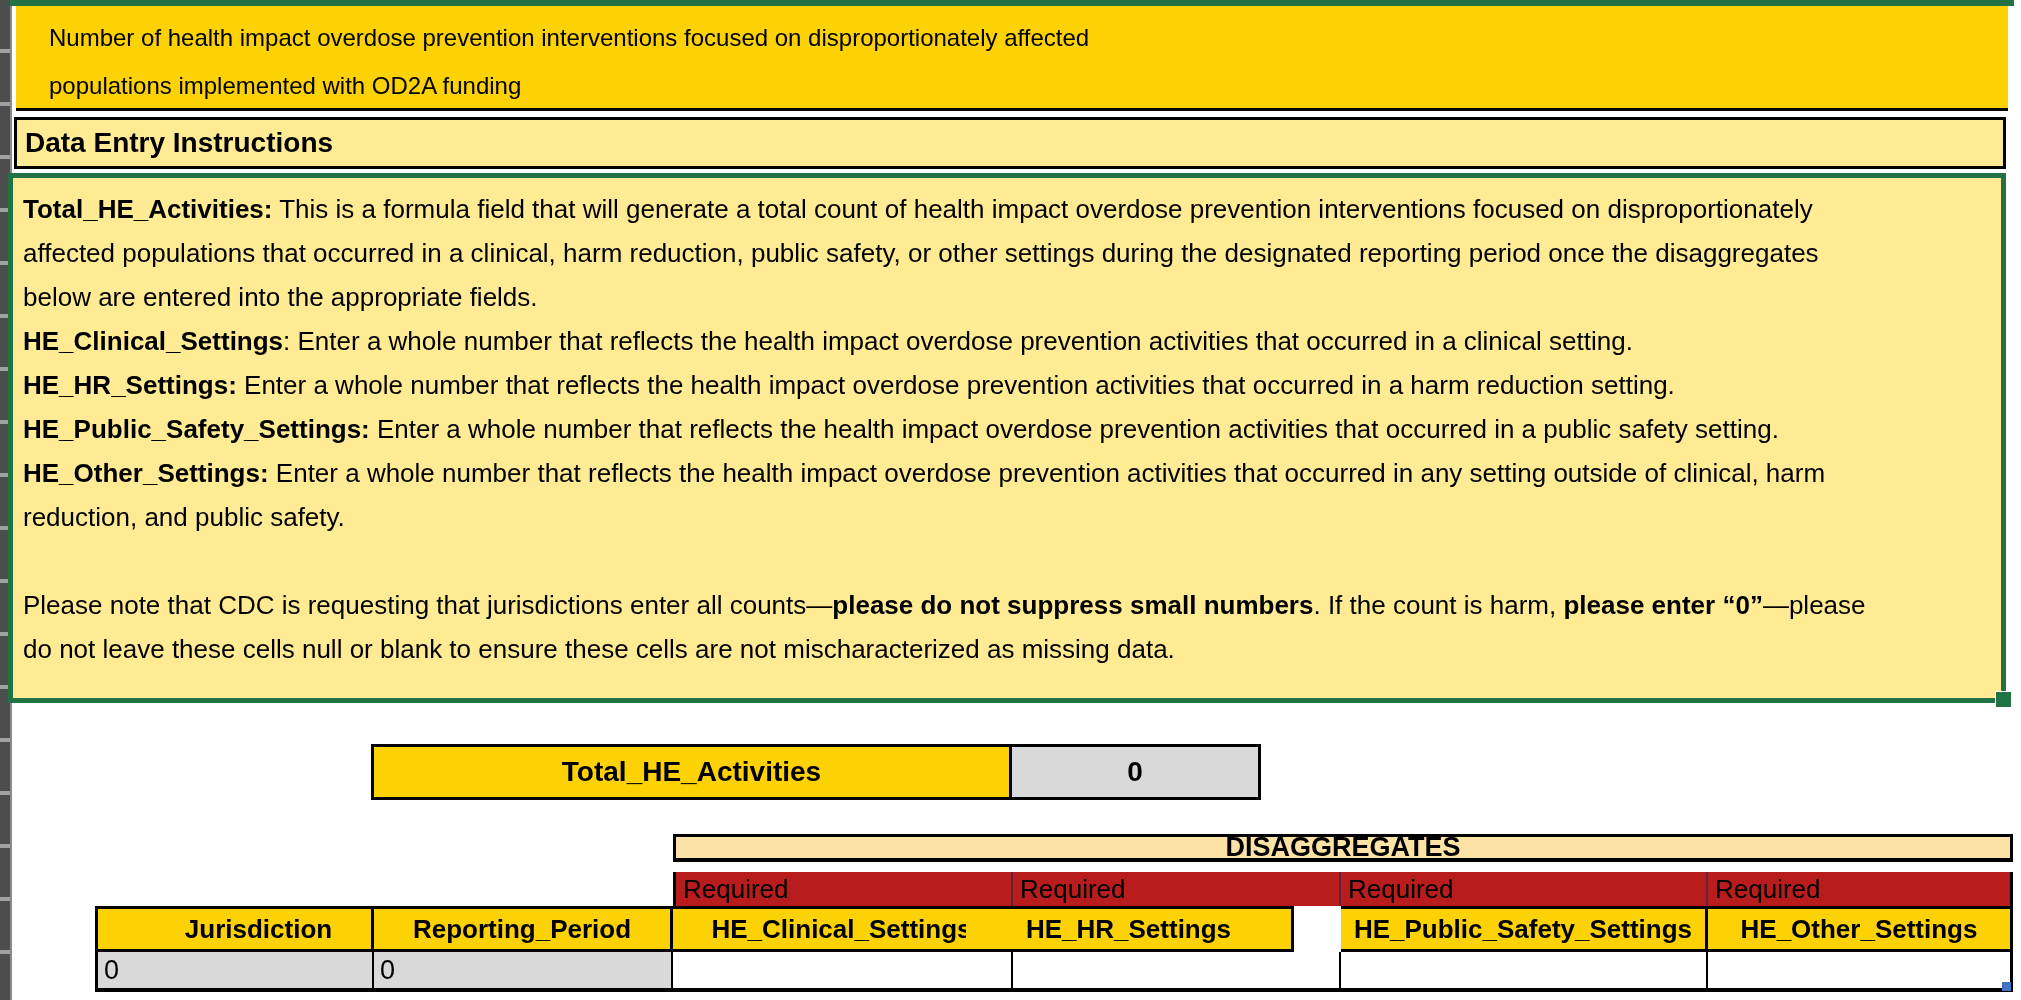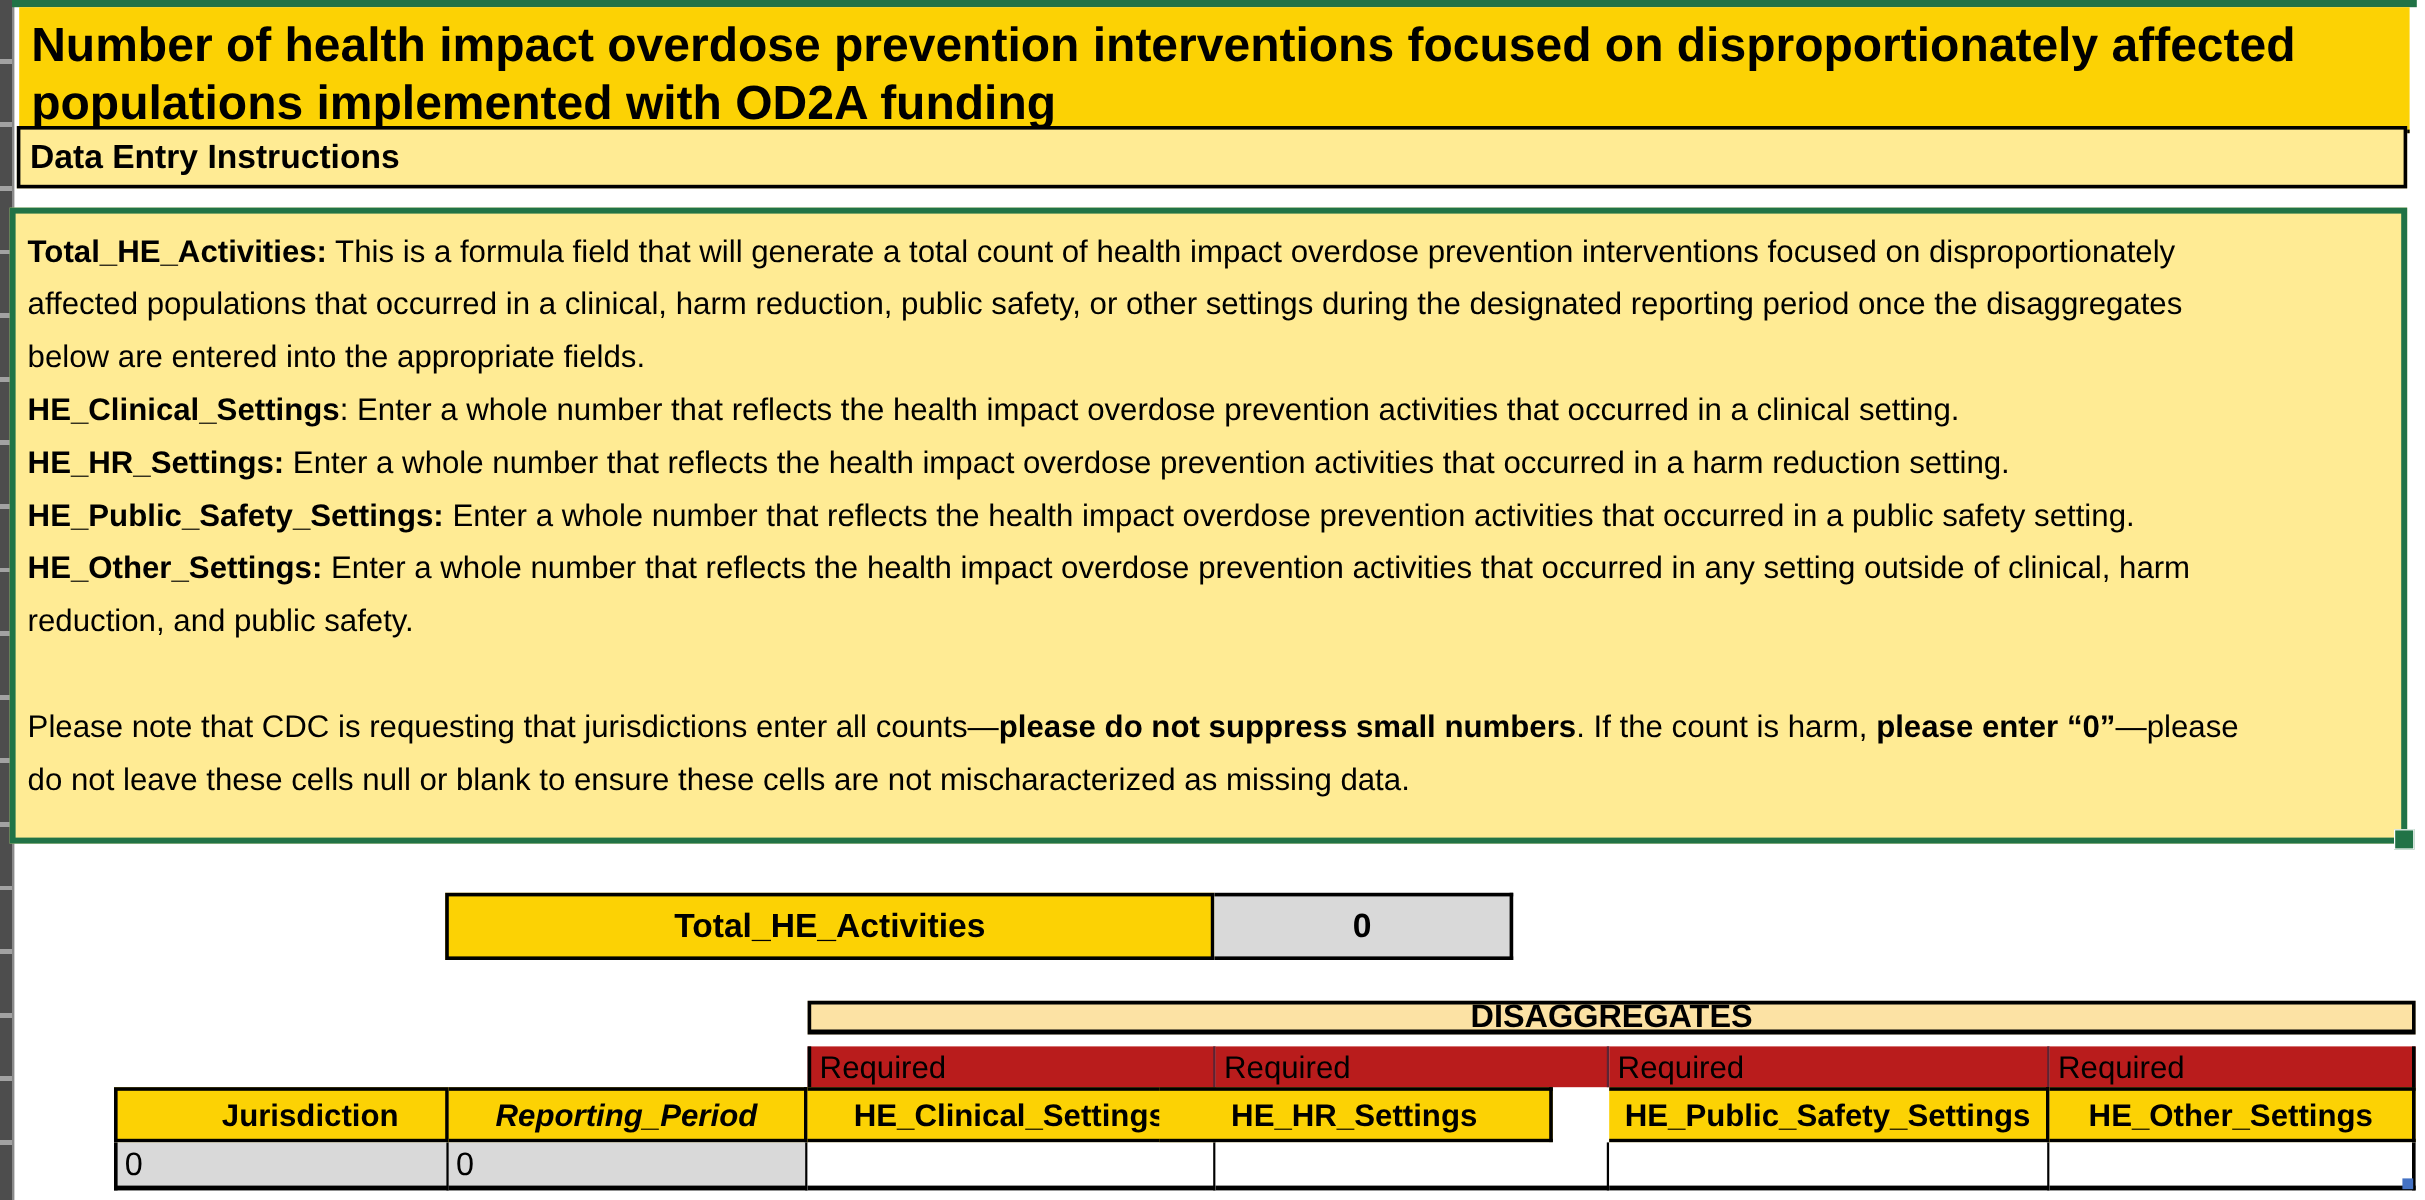--- a/index.html
+++ b/index.html
@@ -19,25 +19,25 @@
 
   
   .top-green-line{position:absolute;left:10px;top:0;width:2004px;height:6px;background:#217346;}
 
   
   .title-block{
     position:absolute;left:16px;top:6px;width:1992px;height:105px;
     background:#fcd204;border-bottom:3px solid #000;
     padding:8px 0 0 10px;
   }
-  .title-line{font-size:40px;font-weight:bold;line-height:48px;white-space:nowrap;}
+  .title-line{font-size:24px;font-weight:normal;line-height:48px;white-space:nowrap;margin-left:23px;}
 
   
   .instr-header{
-    position:absolute;left:14px;top:105px;width:1992px;height:52px;
+    position:absolute;left:14px;top:117px;width:1992px;height:52px;
     background:#ffeb94;border:3px solid #000;
     display:flex;align-items:center;padding-left:8px;
     font-size:28px;font-weight:bold;
   }
 
   
   .instr-block{
     position:absolute;left:8px;top:173px;width:1998px;height:530px;
     background:#ffeb94;border:5px solid #217346;
     padding:9px 12px 0 10px;overflow:hidden;
@@ -77,21 +77,21 @@
   .req1{left:673px;width:340px;}
   .req2{left:1013px;width:328px;}
   .req3{left:1341px;width:367px;}
   .req4{left:1708px;width:305px;}
 
   .hdr{top:906px;height:46px;background:#fcd204;
        border-top:3px solid #000;border-bottom:3px solid #000;border-right:3px solid #000;
        justify-content:center;font-size:26px;font-weight:bold;}
   .hdr.first{border-left:3px solid #000;}
   .h1{left:95px;width:279px;padding-left:48px;}
-  .h2{left:374px;width:299px;font-style:italic;}
+  .h2{left:374px;width:299px;}
   .h3{left:673px;width:340px;}
   .h4{left:966px;width:328px;}
   .h5{left:1341px;width:367px;}
   .h6{left:1708px;width:305px;}
 
   .dat{top:952px;height:40px;background:#ffffff;font-size:27px;padding-left:6px;
        border-bottom:4px solid #000;border-right:2px solid #000;}
   .dat.first{border-left:3px solid #000;}
   .dat.last{border-right:3px solid #000;}
   .dat.gray{background:#d9d9d9;}

